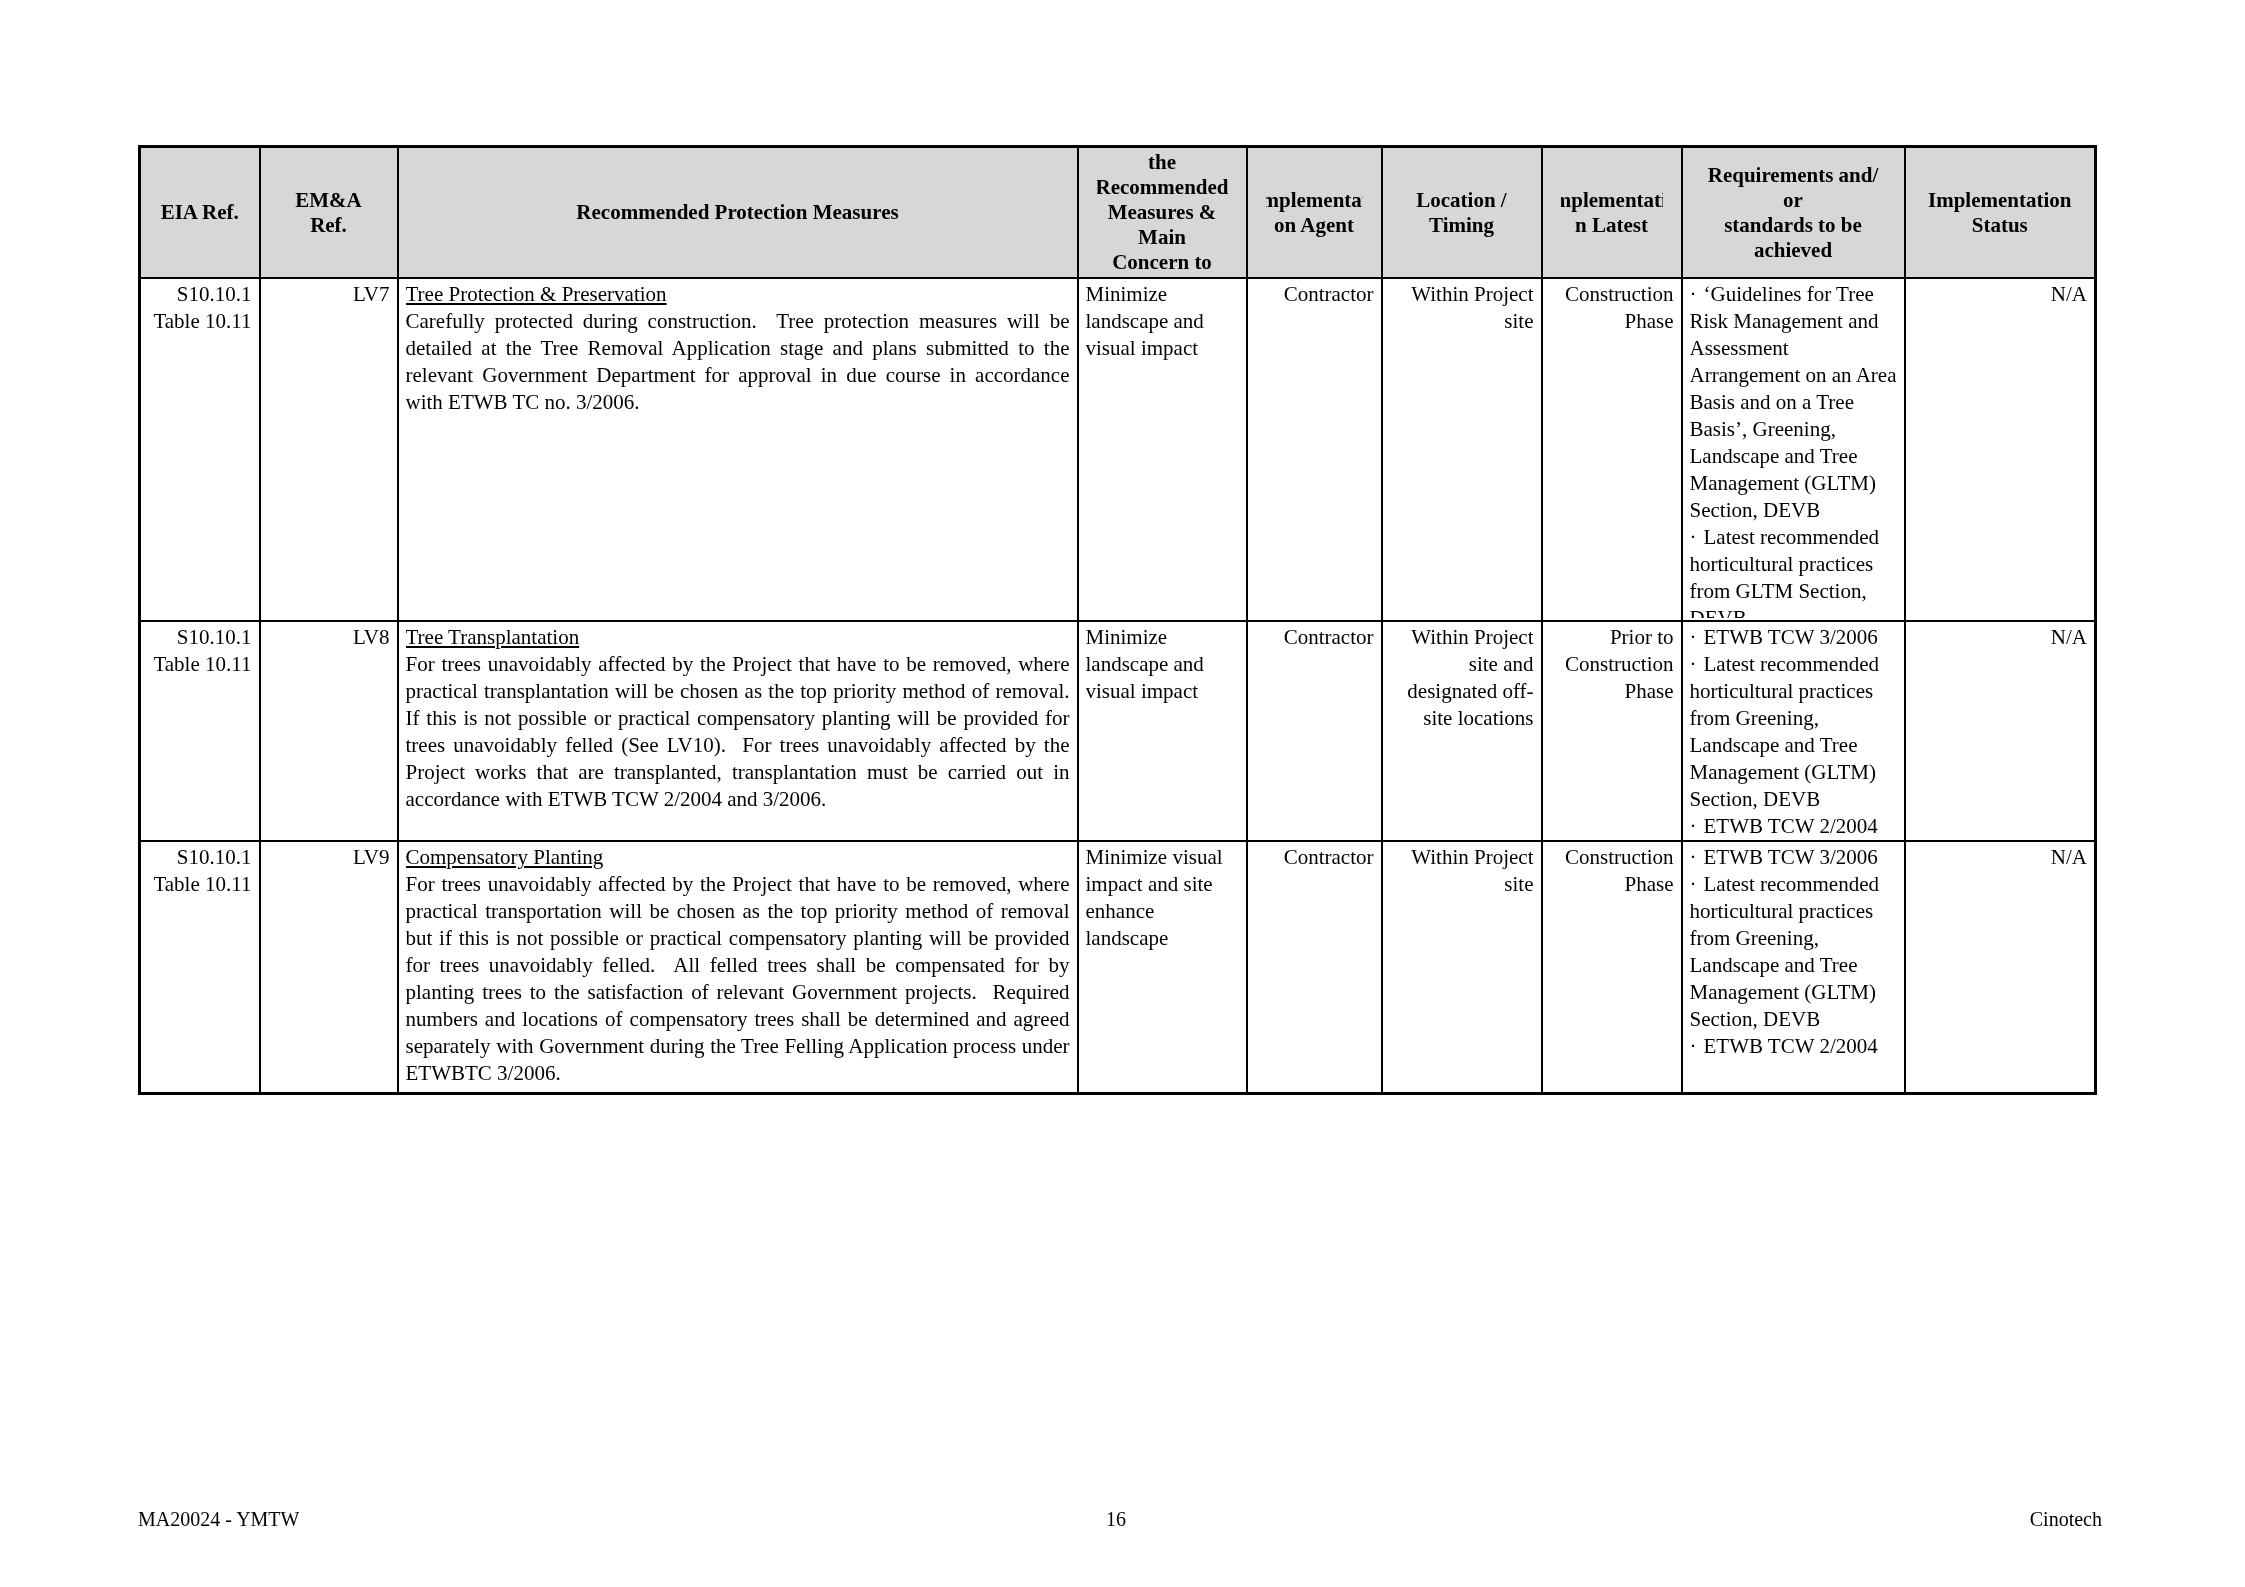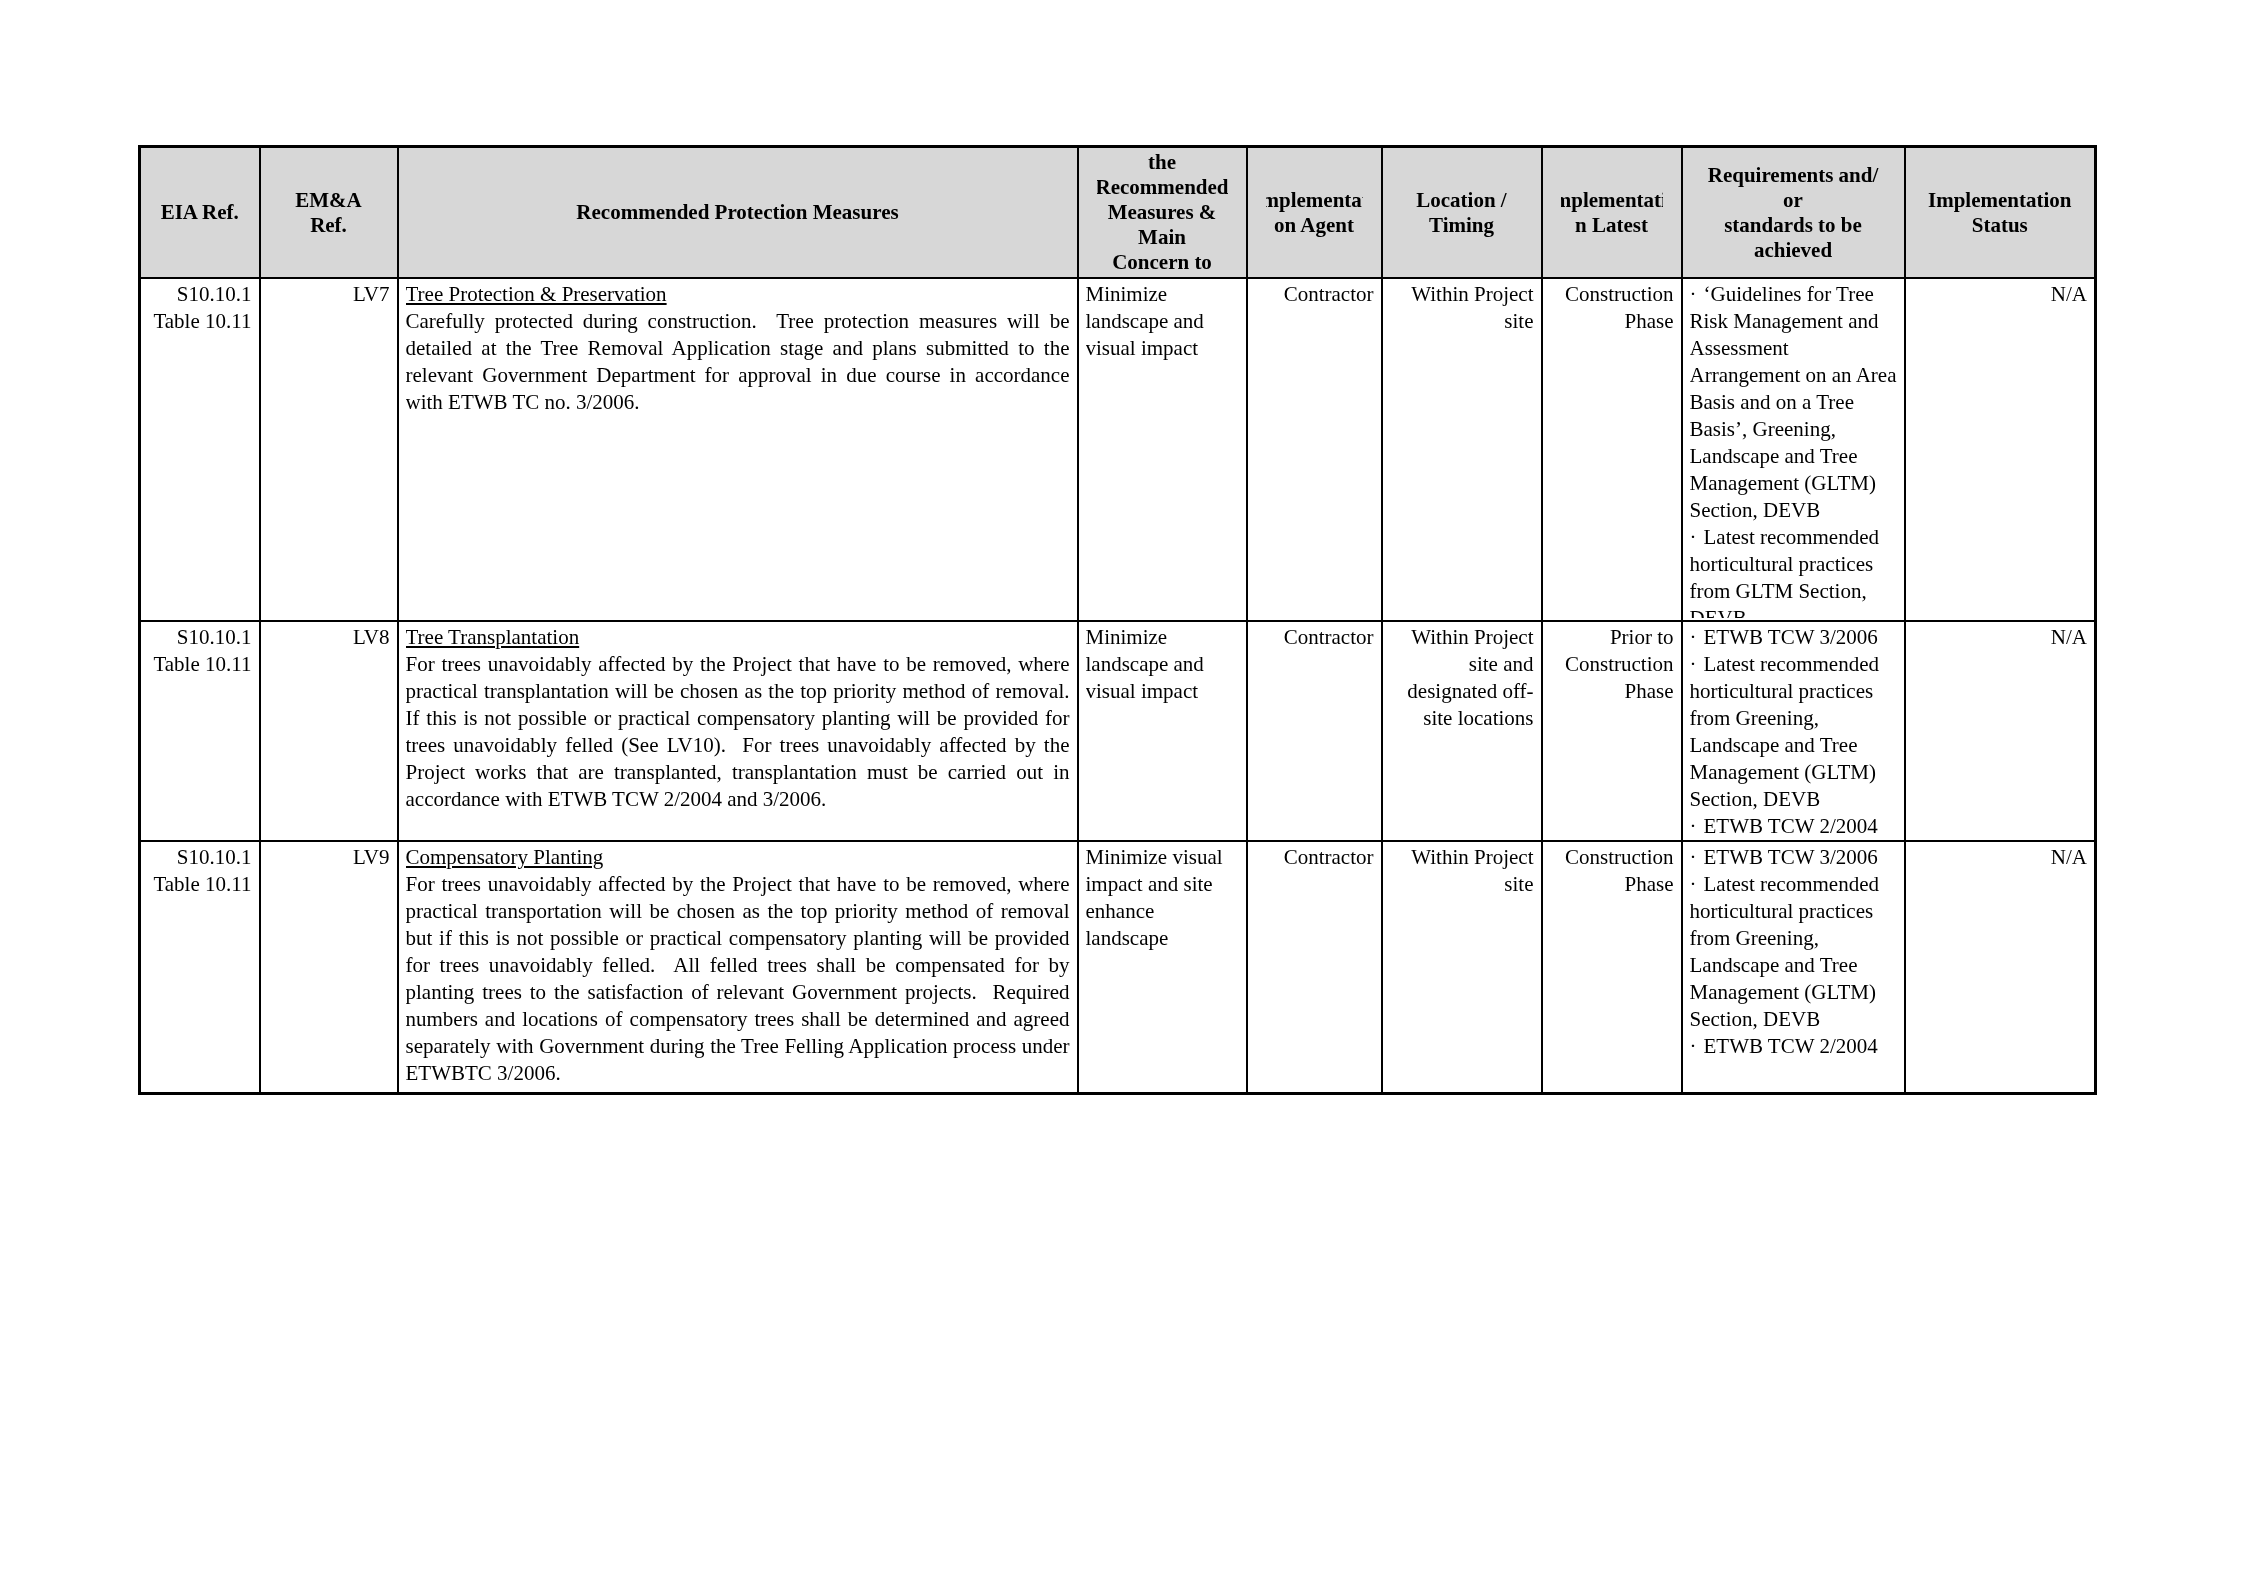--- a/index.html
+++ b/index.html
@@ -270,14 +270,19 @@
         </div>
           </td>
         <td>
             <div class="cell ctr">N/A</div>
           </td>
       </tr>
 
     </tbody>
   </table>
 
+  <div class="doc-footer">
+    <span class="foot-left">MA20024 - YMTW</span>
+    <span class="foot-center">16</span>
+    <span class="foot-right">Cinotech</span>
+  </div>
 
 </div>
 
 </body></html>

